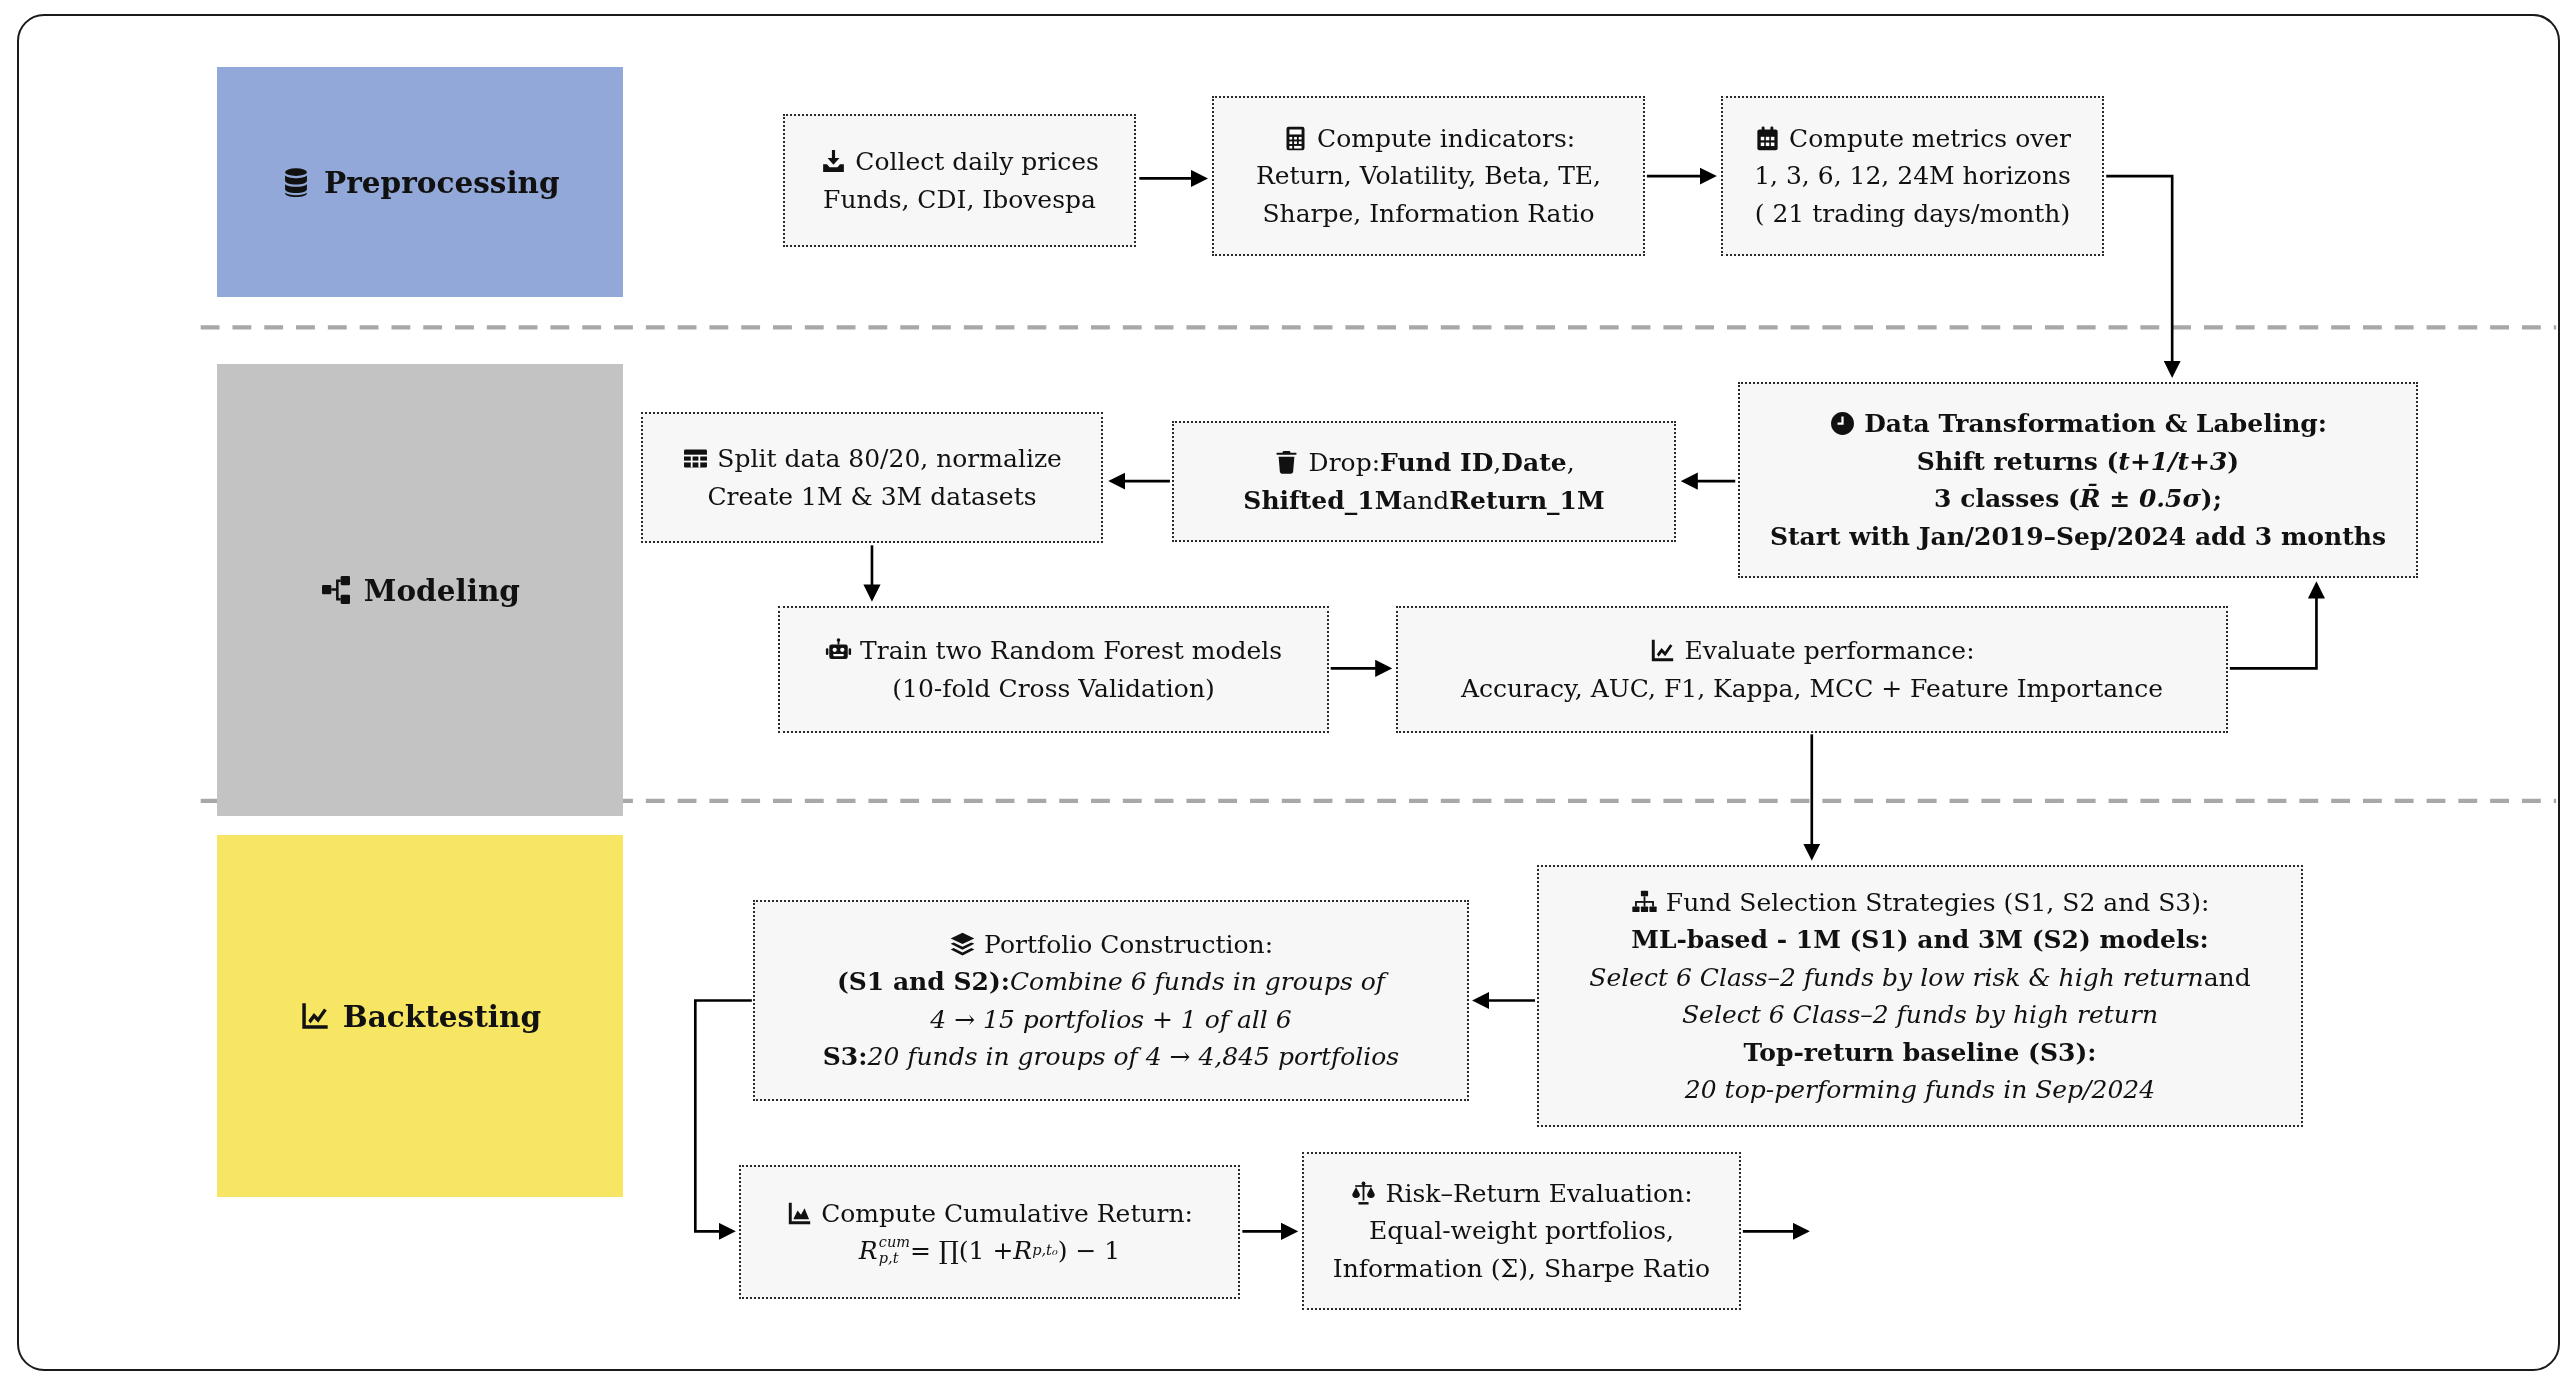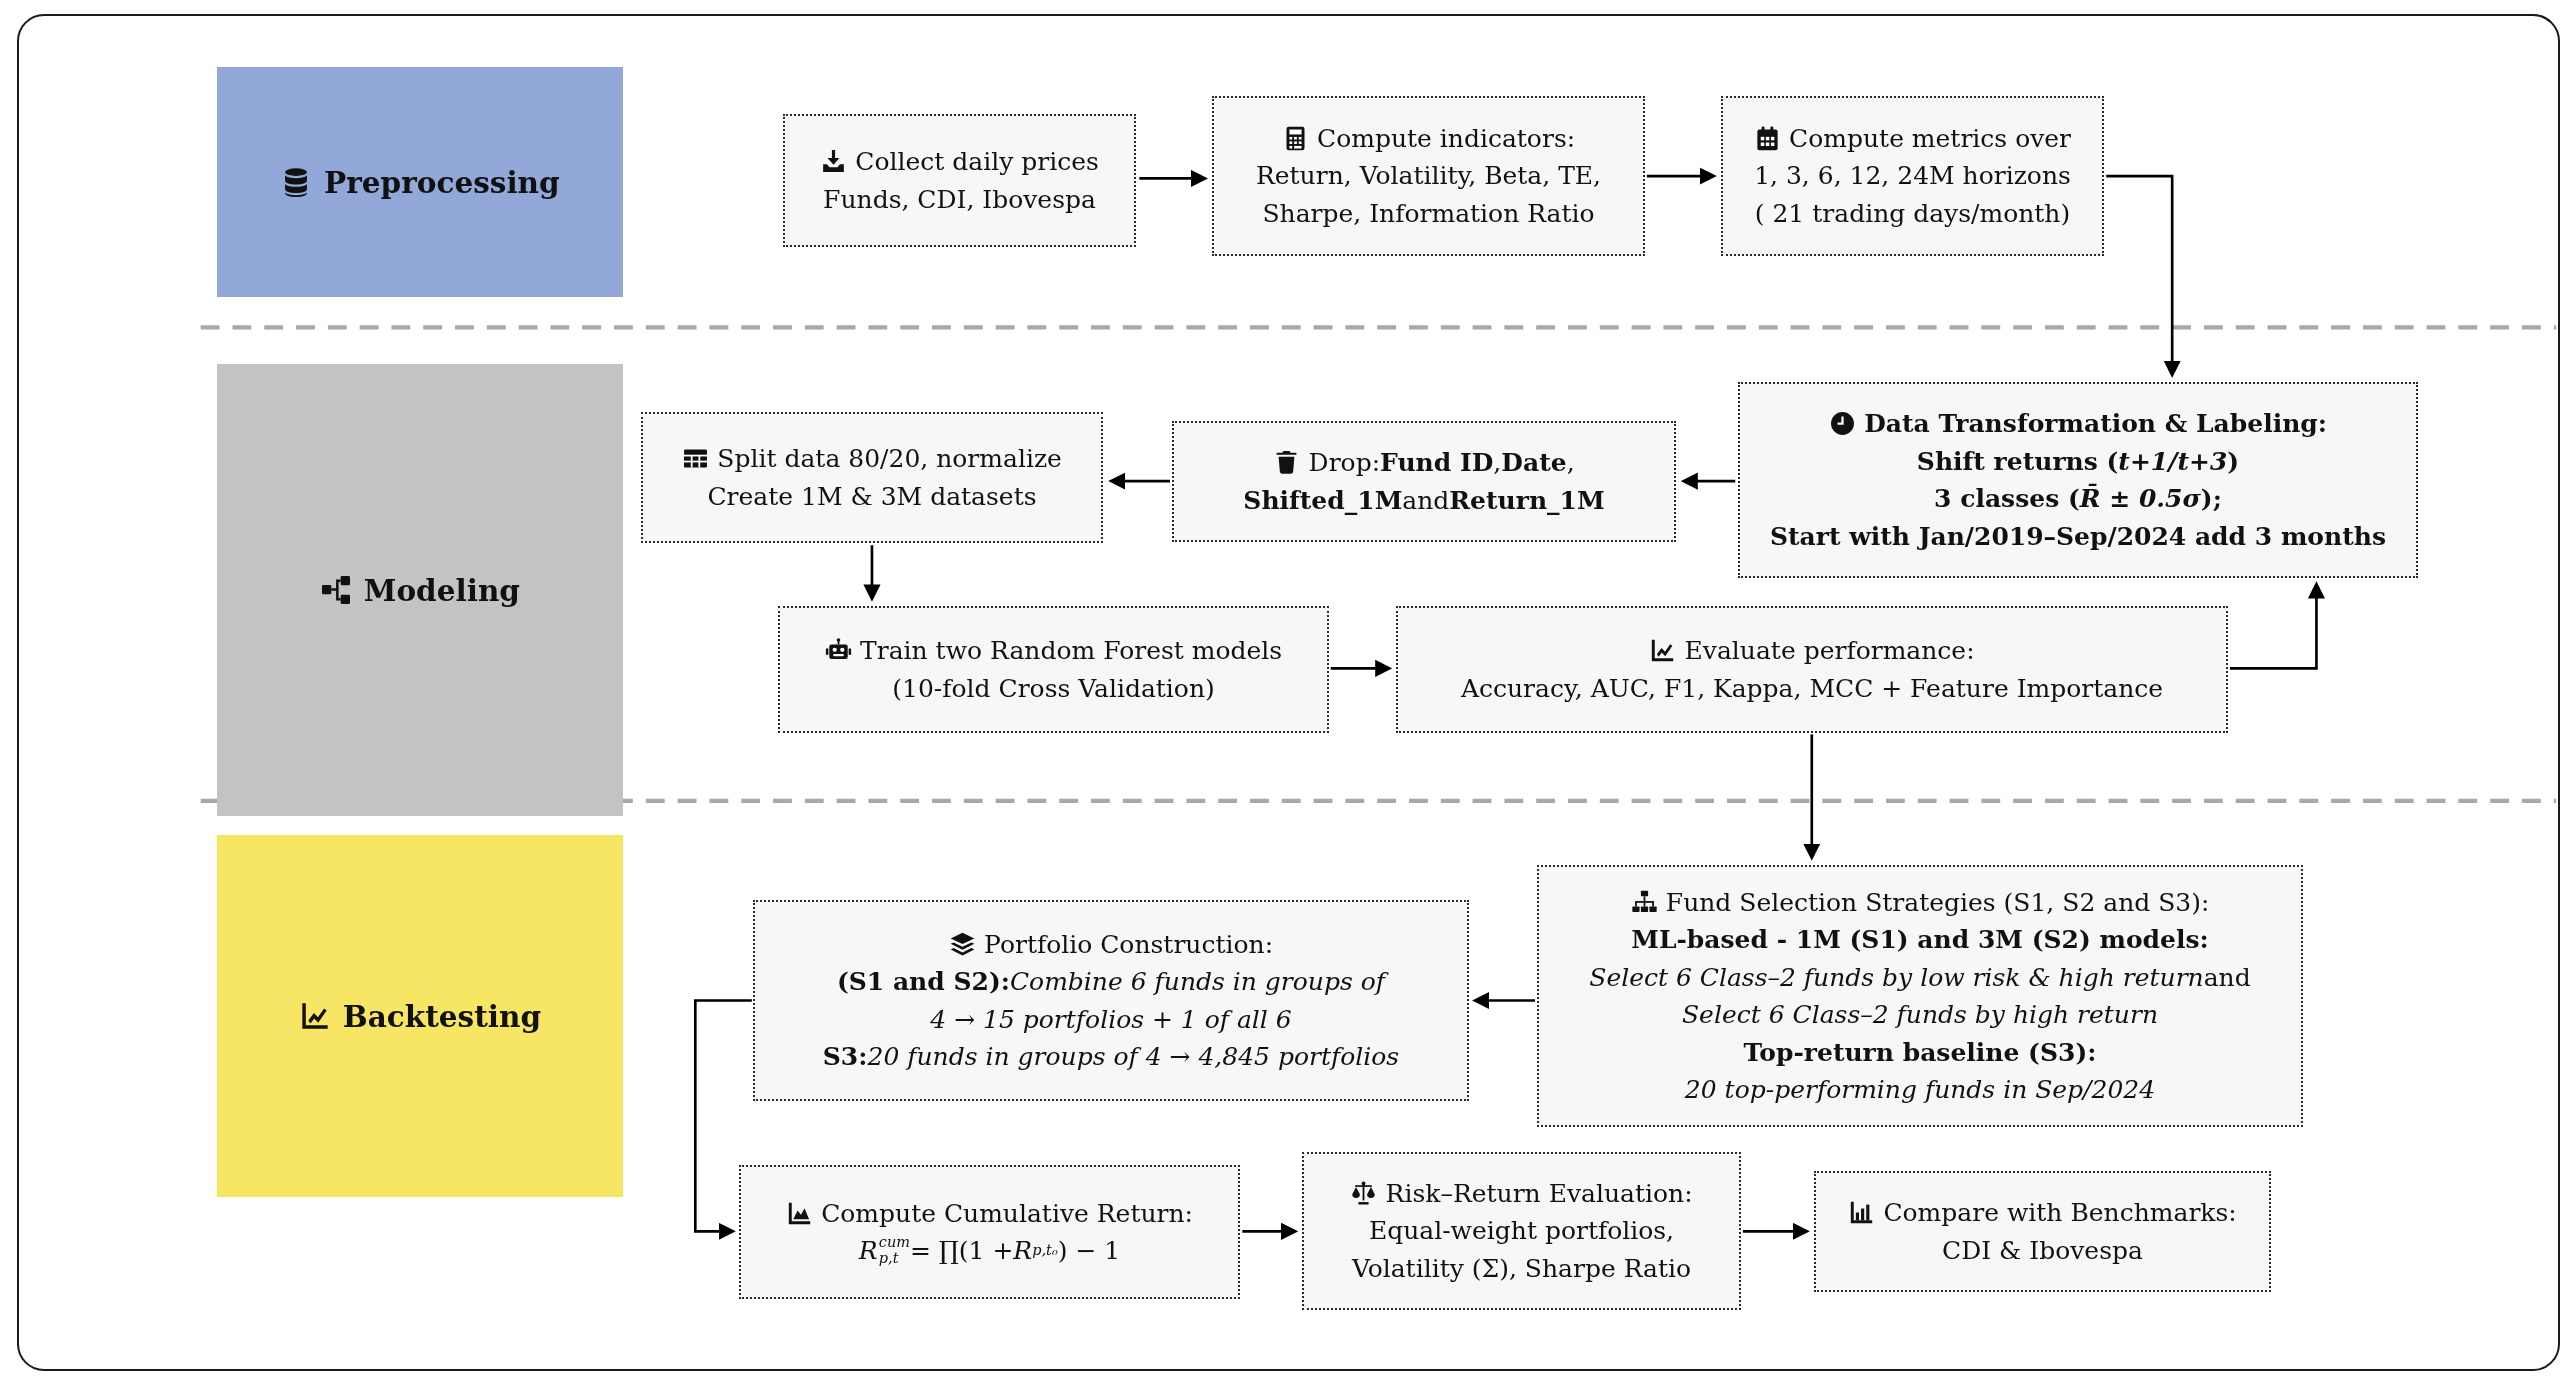--- a/index.html
+++ b/index.html
@@ -342,33 +342,19 @@
           <path d="M5.4 6.3L2 12.6a3.4 3.4 0 0 0 6.8 0z"></path>
           <path d="M18.6 6.3l-3.4 6.3a3.4 3.4 0 0 0 6.8 0z"></path>
           <path d="M7.5 19.6h9v2.2h-9z"></path>
         </svg>
       <span>Risk–Return Evaluation:</span>
     </div>
     <div class="ln">
         <span>Equal-weight portfolios,</span>
       </div>
     <div class="ln">
-        <span>Volatility (Σ), Sharpe Ratio</span>
-      </div>
-  </div>
-
-  <div class="node" style="left:1814px;top:1171px;width:457px;height:121px;">
-    <div class="ln">
-      <svg viewBox="0 0 24 24" fill="currentColor">
-          <path d="M2.5 2.5h2.6v16.4h16.4v2.6H2.5z"></path>
-          <rect x="7" y="12" width="2.8" height="6.9"></rect>
-          <rect x="11.6" y="8.5" width="2.8" height="10.4"></rect>
-          <rect x="16.2" y="5" width="2.8" height="13.9"></rect>
-        </svg>
-      <span>Compare with Benchmarks:</span>
-    </div>
-    <div class="ln">
-        <span>CDI &amp; Ibovespa</span>
-      </div>
-  </div>
+        <span>Information (Σ), Sharpe Ratio</span>
+      </div>
+  </div>
+
 
 </div>
 
 
 </body></html>

